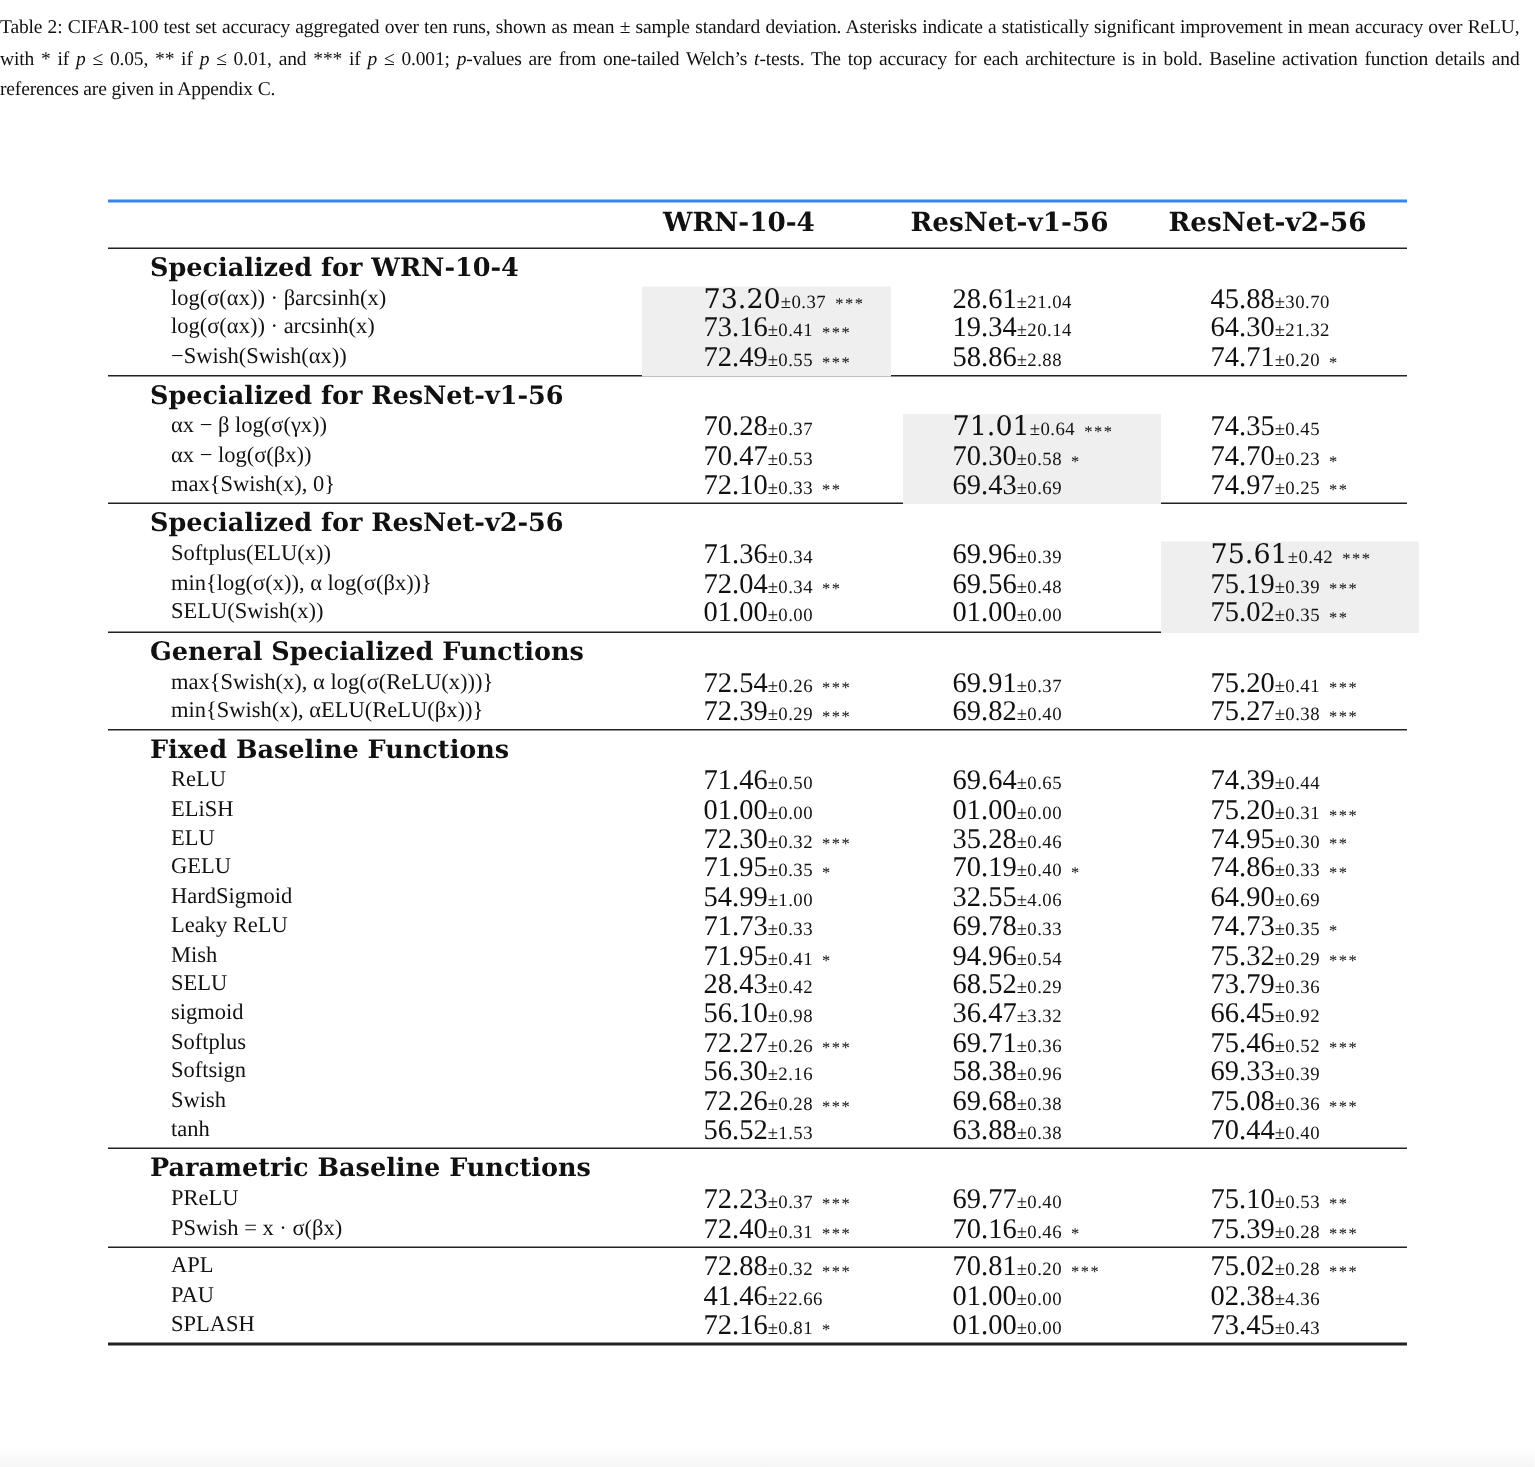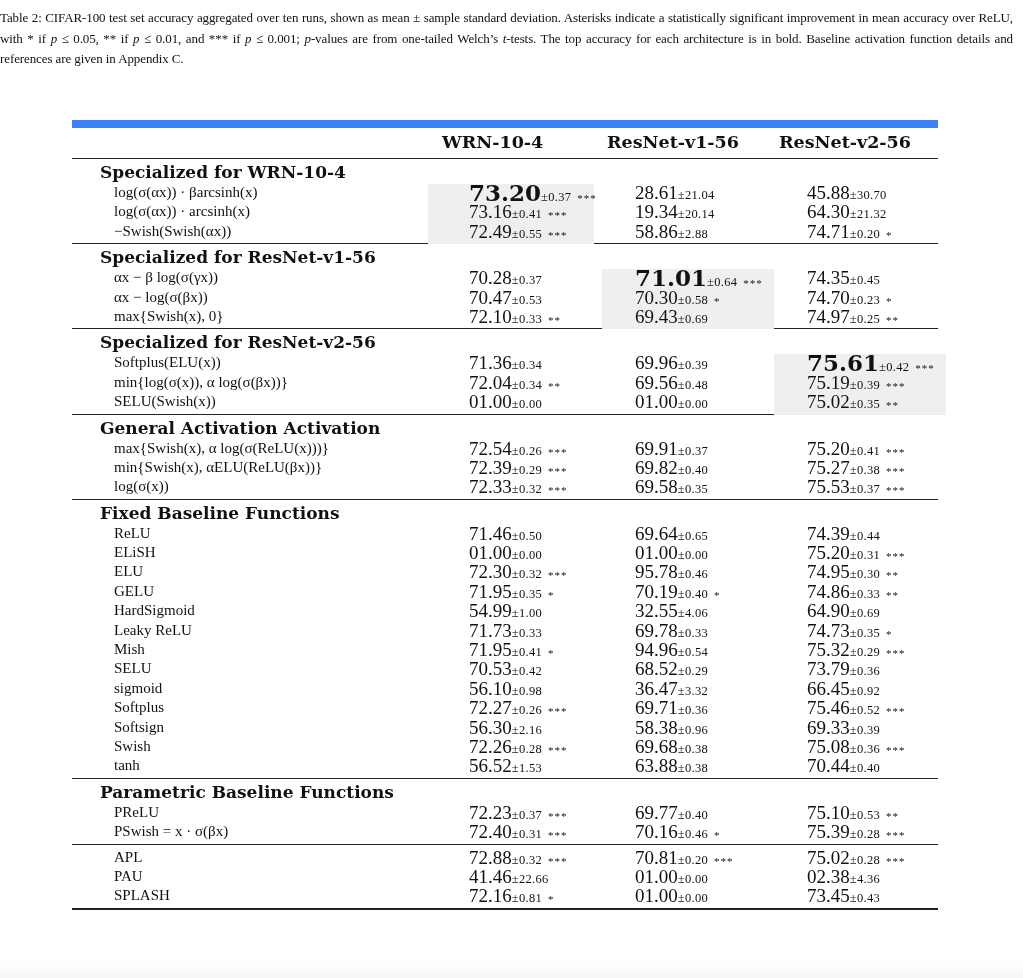--- a/index.html
+++ b/index.html
@@ -9,22 +9,22 @@
     color: #111;
   }
   .caption {
     position: absolute; left: 0; top: 8px; width: 1013px;
     font-family: "Liberation Serif", "DejaVu Serif", serif;
     font-size: 13px; line-height: 20.5px; text-align: justify;
     text-align-last: left; letter-spacing: -0.1px;
   }
   .caption i { font-style: italic; }
   .tbl {
-    position: absolute; left: 72px; top: 120px; width: 866px;
-    border-top: 8px solid #3b82f6;
+    position: absolute; left: 72px; top: 133px; width: 866px;
+    border-top: 2px solid #3b82f6;
   }
   .hdr {
     height: 30px; border-bottom: 1.5px solid #222; position: relative;
   }
   .hdr .col {
     position: absolute; top: 4px; font-weight: bold; font-size: 17.5px;
     font-family: "DejaVu Serif", serif;
   }
   .sect { position: relative; border-bottom: 1.5px solid #222; padding: 3px 0 2px 0; }
   .sect.last { border-bottom: 2px solid #222; }
@@ -39,21 +39,21 @@
     white-space: nowrap;
   }
   .cell {
     position: absolute; top: 0; white-space: nowrap;
     font-family: "Liberation Serif", "DejaVu Serif", serif;
   }
   .c1 { left: 369px; }
   .c2 { left: 535px; }
   .c3 { left: 707px; }
   .mean { font-size: 19px; }
-  .mean.best { font-weight: bold; font-family: "DejaVu Serif", serif; font-size: 23px; }
+  .mean.best { font-weight: normal; font-family: "DejaVu Serif", serif; font-size: 18px; }
   .sd { font-size: 12.5px; letter-spacing: 0.3px; }
   .sig { font-size: 11px; margin-left: 6px; letter-spacing: 1px; position: relative; top: 1px; }
   .hl {
     position: absolute; background: #efefef; z-index: 0;
   }
   .row, .sect-title { z-index: 1; margin-left: 28px; }
   .shade-area { position: absolute; left: 0; right: 0; bottom: 0; height: 14px; background: linear-gradient(#fff, #f6f6f6); }
 </style>
 </head>
 <body>
@@ -130,58 +130,52 @@
           <span class="cell c3"><span class="mean">75.19</span><span class="sd">±0.39</span><span class="sig">***</span></span>
         </div>
         <div class="row">
           <span class="fname">SELU(Swish(x))</span>
           <span class="cell c1"><span class="mean">01.00</span><span class="sd">±0.00</span><span class="sig"></span></span>
           <span class="cell c2"><span class="mean">01.00</span><span class="sd">±0.00</span><span class="sig"></span></span>
           <span class="cell c3"><span class="mean">75.02</span><span class="sd">±0.35</span><span class="sig">**</span></span>
         </div>
       </div>
       <div class="sect">
-        <div class="sect-title">General Activation Activation</div>
+        <div class="sect-title">General Specialized Functions</div>
         <div class="row">
           <span class="fname">max{Swish(x), α log(σ(ReLU(x)))}</span>
           <span class="cell c1"><span class="mean">72.54</span><span class="sd">±0.26</span><span class="sig">***</span></span>
           <span class="cell c2"><span class="mean">69.91</span><span class="sd">±0.37</span><span class="sig"></span></span>
           <span class="cell c3"><span class="mean">75.20</span><span class="sd">±0.41</span><span class="sig">***</span></span>
         </div>
         <div class="row">
           <span class="fname">min{Swish(x), αELU(ReLU(βx))}</span>
           <span class="cell c1"><span class="mean">72.39</span><span class="sd">±0.29</span><span class="sig">***</span></span>
           <span class="cell c2"><span class="mean">69.82</span><span class="sd">±0.40</span><span class="sig"></span></span>
           <span class="cell c3"><span class="mean">75.27</span><span class="sd">±0.38</span><span class="sig">***</span></span>
         </div>
-        <div class="row">
-          <span class="fname">log(σ(x))</span>
-          <span class="cell c1"><span class="mean">72.33</span><span class="sd">±0.32</span><span class="sig">***</span></span>
-          <span class="cell c2"><span class="mean">69.58</span><span class="sd">±0.35</span><span class="sig"></span></span>
-          <span class="cell c3"><span class="mean">75.53</span><span class="sd">±0.37</span><span class="sig">***</span></span>
-        </div>
       </div>
       <div class="sect">
         <div class="sect-title">Fixed Baseline Functions</div>
         <div class="row">
           <span class="fname">ReLU</span>
           <span class="cell c1"><span class="mean">71.46</span><span class="sd">±0.50</span><span class="sig"></span></span>
           <span class="cell c2"><span class="mean">69.64</span><span class="sd">±0.65</span><span class="sig"></span></span>
           <span class="cell c3"><span class="mean">74.39</span><span class="sd">±0.44</span><span class="sig"></span></span>
         </div>
         <div class="row">
           <span class="fname">ELiSH</span>
           <span class="cell c1"><span class="mean">01.00</span><span class="sd">±0.00</span><span class="sig"></span></span>
           <span class="cell c2"><span class="mean">01.00</span><span class="sd">±0.00</span><span class="sig"></span></span>
           <span class="cell c3"><span class="mean">75.20</span><span class="sd">±0.31</span><span class="sig">***</span></span>
         </div>
         <div class="row">
           <span class="fname">ELU</span>
           <span class="cell c1"><span class="mean">72.30</span><span class="sd">±0.32</span><span class="sig">***</span></span>
-          <span class="cell c2"><span class="mean">95.78</span><span class="sd">±0.46</span><span class="sig"></span></span>
+          <span class="cell c2"><span class="mean">35.28</span><span class="sd">±0.46</span><span class="sig"></span></span>
           <span class="cell c3"><span class="mean">74.95</span><span class="sd">±0.30</span><span class="sig">**</span></span>
         </div>
         <div class="row">
           <span class="fname">GELU</span>
           <span class="cell c1"><span class="mean">71.95</span><span class="sd">±0.35</span><span class="sig">*</span></span>
           <span class="cell c2"><span class="mean">70.19</span><span class="sd">±0.40</span><span class="sig">*</span></span>
           <span class="cell c3"><span class="mean">74.86</span><span class="sd">±0.33</span><span class="sig">**</span></span>
         </div>
         <div class="row">
           <span class="fname">HardSigmoid</span>
@@ -196,21 +190,21 @@
           <span class="cell c3"><span class="mean">74.73</span><span class="sd">±0.35</span><span class="sig">*</span></span>
         </div>
         <div class="row">
           <span class="fname">Mish</span>
           <span class="cell c1"><span class="mean">71.95</span><span class="sd">±0.41</span><span class="sig">*</span></span>
           <span class="cell c2"><span class="mean">94.96</span><span class="sd">±0.54</span><span class="sig"></span></span>
           <span class="cell c3"><span class="mean">75.32</span><span class="sd">±0.29</span><span class="sig">***</span></span>
         </div>
         <div class="row">
           <span class="fname">SELU</span>
-          <span class="cell c1"><span class="mean">70.53</span><span class="sd">±0.42</span><span class="sig"></span></span>
+          <span class="cell c1"><span class="mean">28.43</span><span class="sd">±0.42</span><span class="sig"></span></span>
           <span class="cell c2"><span class="mean">68.52</span><span class="sd">±0.29</span><span class="sig"></span></span>
           <span class="cell c3"><span class="mean">73.79</span><span class="sd">±0.36</span><span class="sig"></span></span>
         </div>
         <div class="row">
           <span class="fname">sigmoid</span>
           <span class="cell c1"><span class="mean">56.10</span><span class="sd">±0.98</span><span class="sig"></span></span>
           <span class="cell c2"><span class="mean">36.47</span><span class="sd">±3.32</span><span class="sig"></span></span>
           <span class="cell c3"><span class="mean">66.45</span><span class="sd">±0.92</span><span class="sig"></span></span>
         </div>
         <div class="row">

